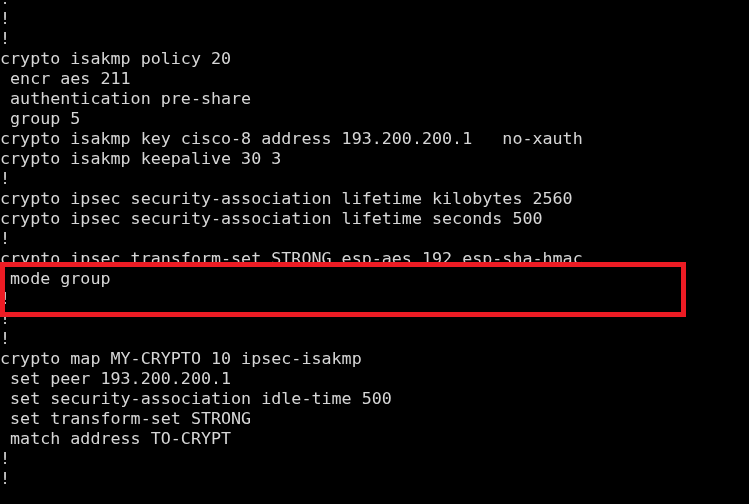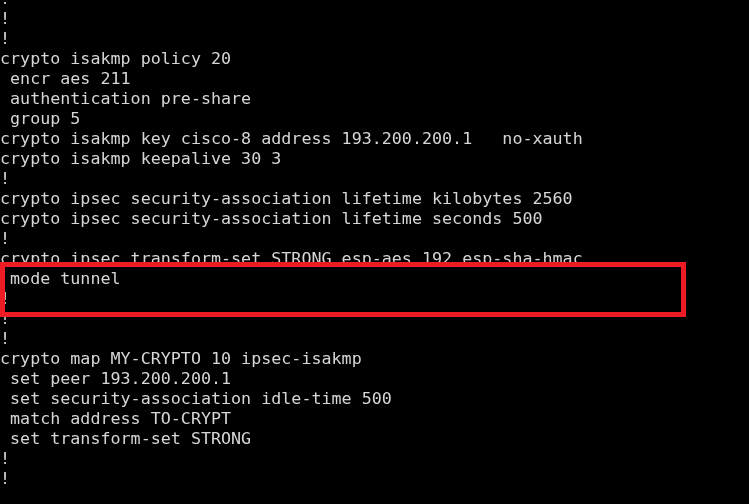--- a/index.html
+++ b/index.html
@@ -55,26 +55,26 @@
       <div class="cli-line"> encr aes 211</div>
       <div class="cli-line"> authentication pre-share</div>
       <div class="cli-line"> group 5</div>
       <div class="cli-line">crypto isakmp key cisco-8 address 193.200.200.1   no-xauth</div>
       <div class="cli-line">crypto isakmp keepalive 30 3</div>
       <div class="cli-line">!</div>
       <div class="cli-line">crypto ipsec security-association lifetime kilobytes 2560</div>
       <div class="cli-line">crypto ipsec security-association lifetime seconds 500</div>
       <div class="cli-line">!</div>
       <div class="cli-line">crypto ipsec transform-set STRONG esp-aes 192 esp-sha-hmac</div>
-      <div class="cli-line"> mode tunnel</div>
+      <div class="cli-line"> mode group</div>
       <div class="cli-line">!</div>
       <div class="cli-line">!</div>
       <div class="cli-line">!</div>
       <div class="cli-line">crypto map MY-CRYPTO 10 ipsec-isakmp</div>
       <div class="cli-line"> set peer 193.200.200.1</div>
       <div class="cli-line"> set security-association idle-time 500</div>
+      <div class="cli-line"> set transform-set STRONG</div>
       <div class="cli-line"> match address TO-CRYPT</div>
-      <div class="cli-line"> set transform-set STRONG</div>
       <div class="cli-line">!</div>
       <div class="cli-line">!</div>
     </div>
   <div id="highlight-box" style="left: 0px; top: 262px; width: 686px; height: 55px; border-width: 5px; border-color: rgb(237, 28, 36);"></div>
 </div>
 
 </body></html>

